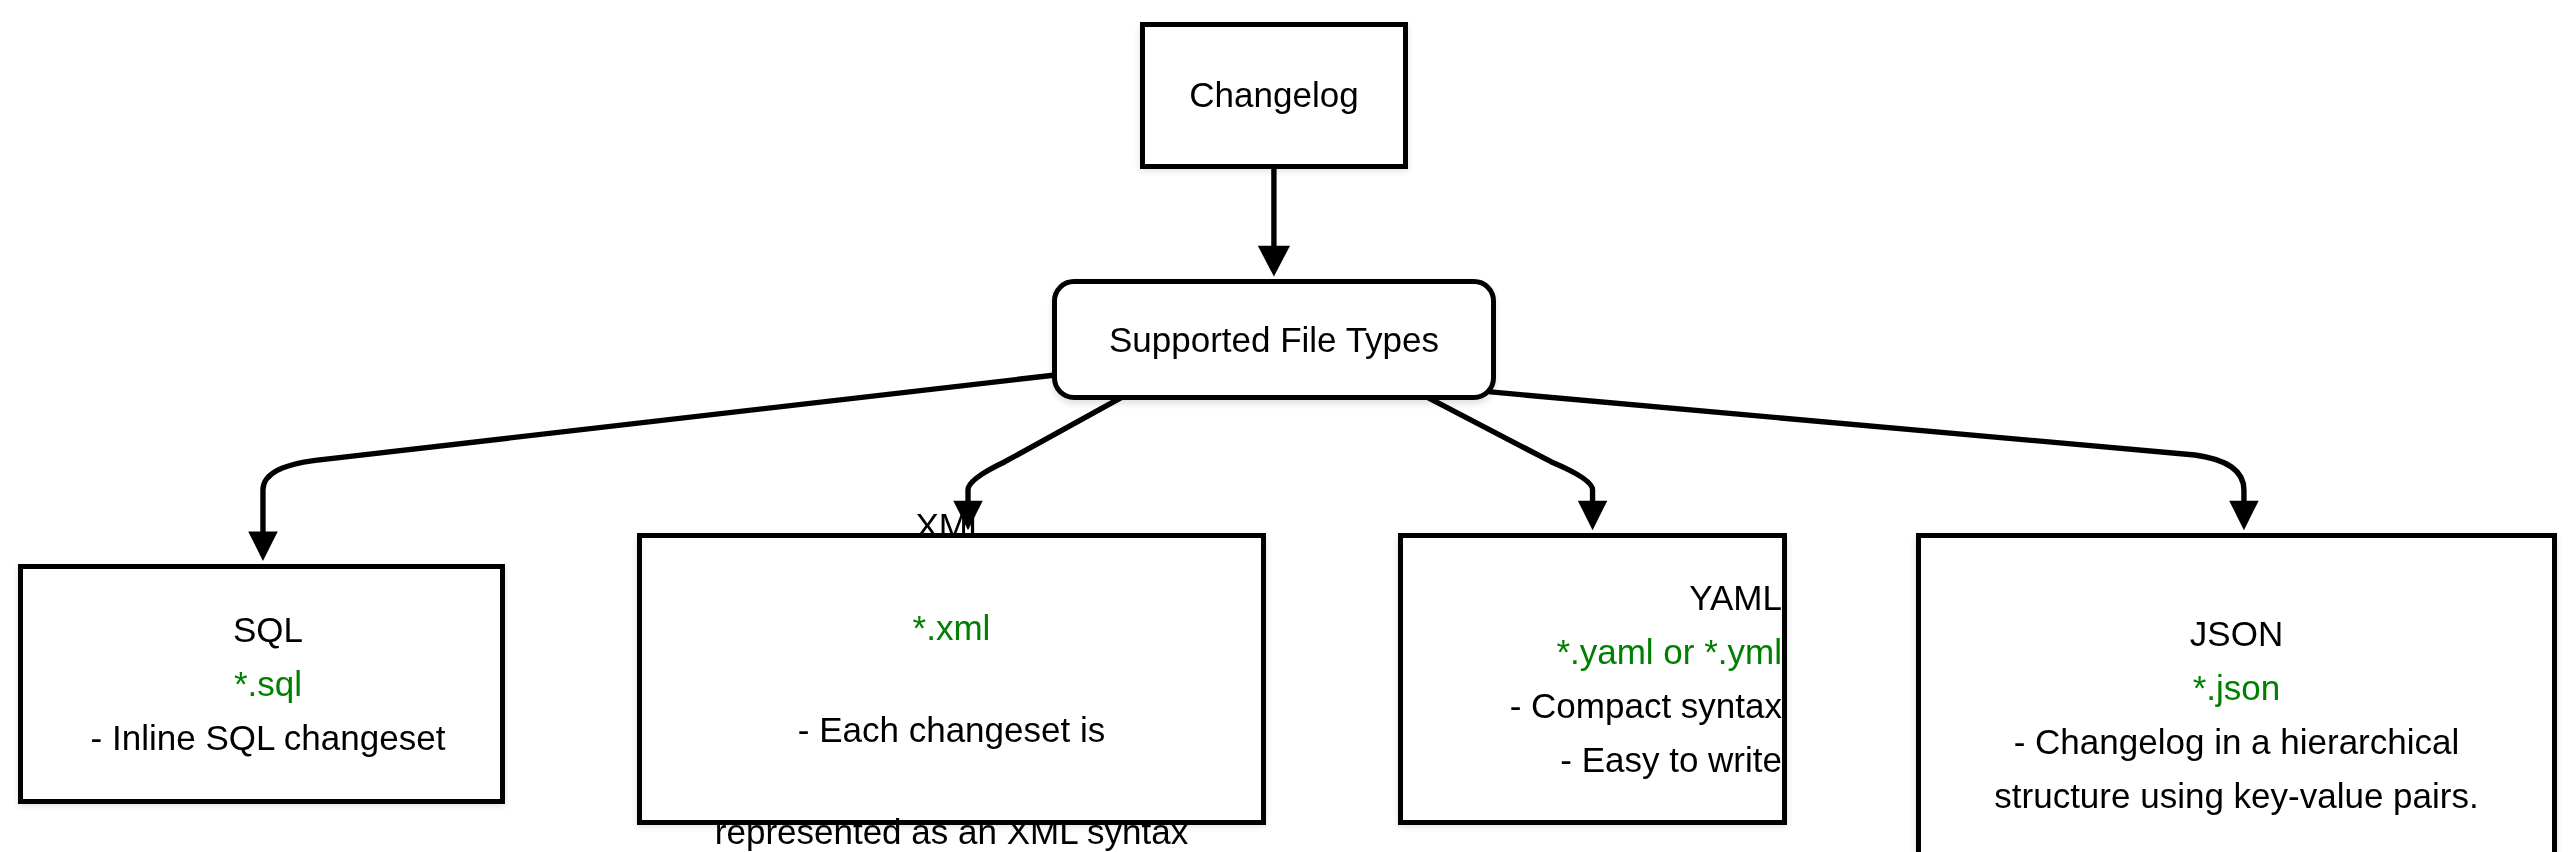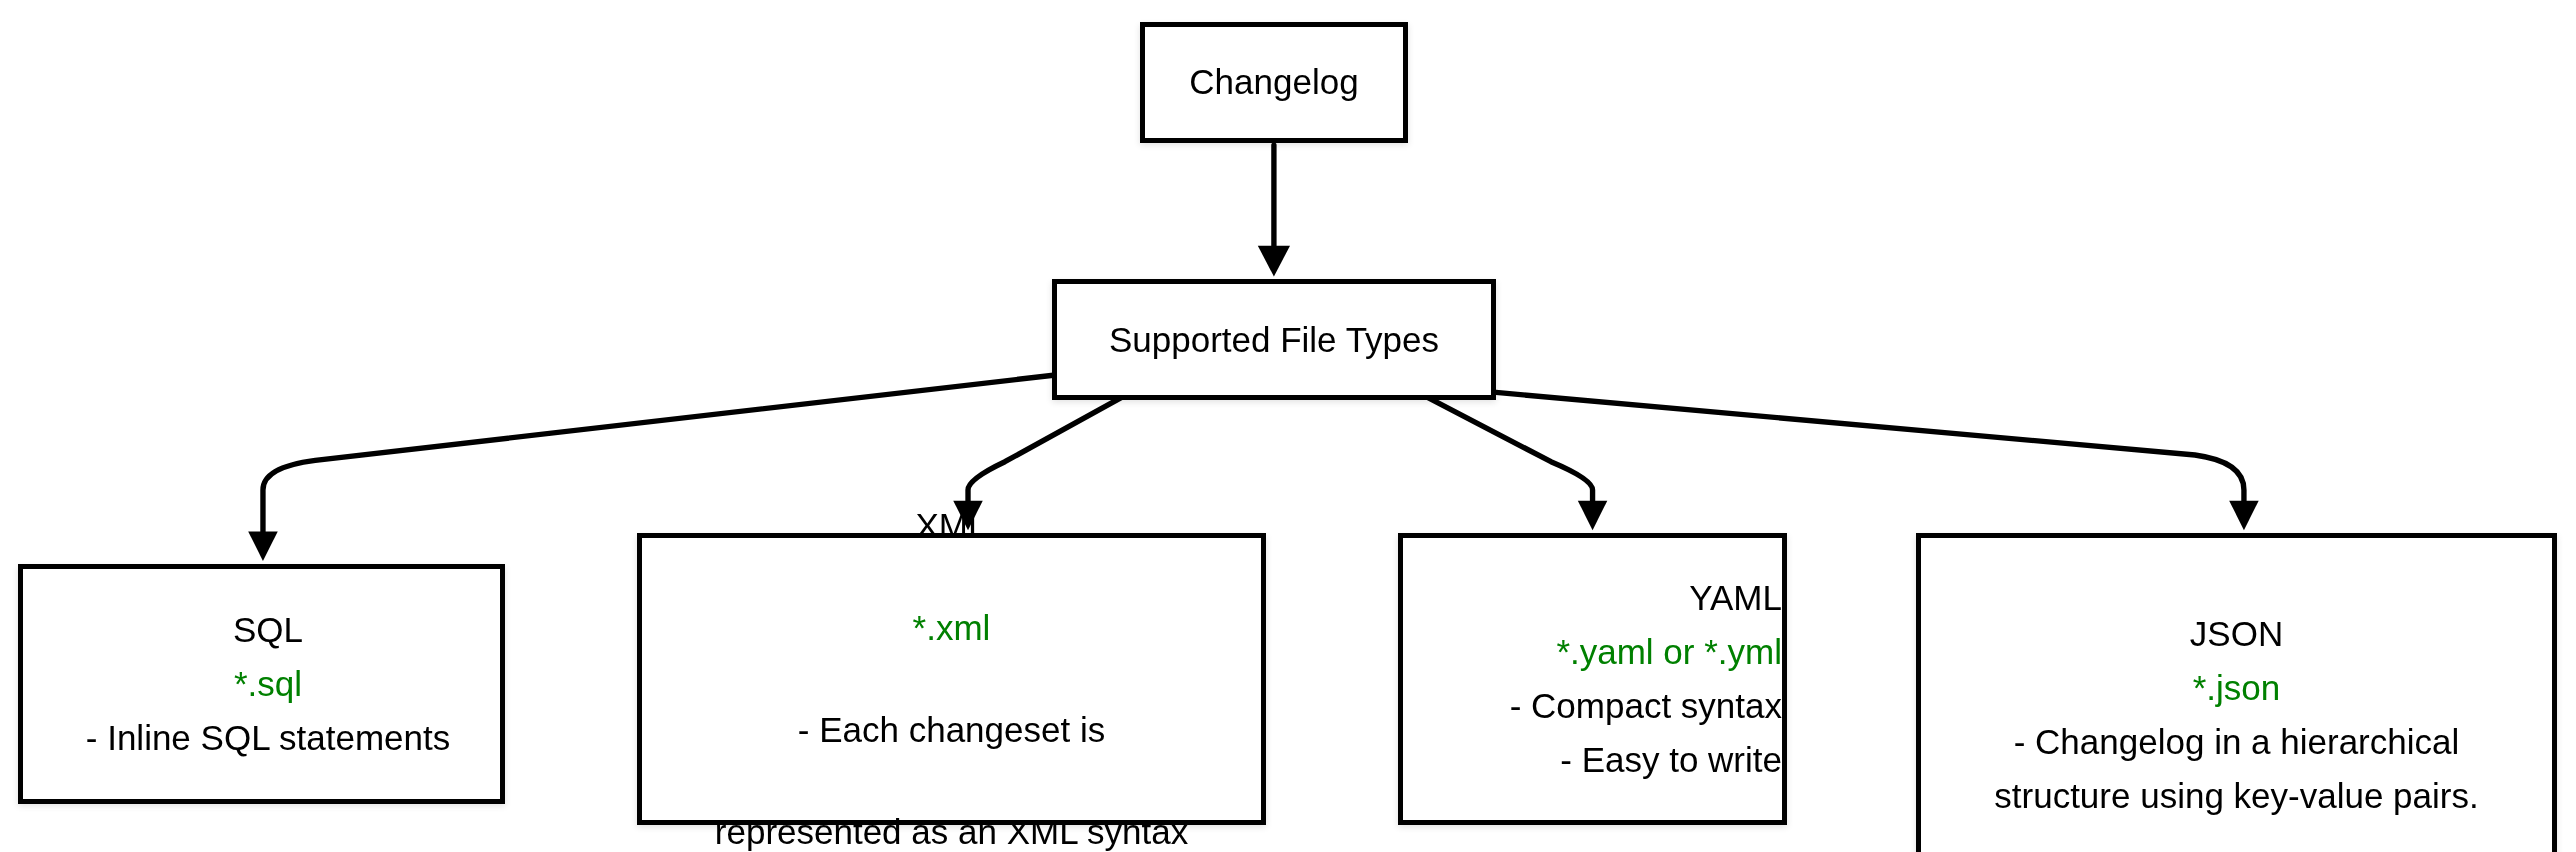--- a/index.html
+++ b/index.html
@@ -36,22 +36,22 @@
     justify-content: center;
     text-align: center;
     color: #000000;
     font-size: 35px;
     line-height: 54px;
     z-index: 1;
     box-shadow: 0 3.4px 6.7px rgba(0,0,0,0.12);
   }
   .node .line { white-space: nowrap; }
   .node .green { color: #008000; }
-  #n-changelog { left: 1140px; top: 21.5px;  width: 268px; height: 121px; }
-  #n-sft       { left: 1052px; top: 279px; width: 444px; height: 121px; }
+  #n-changelog { left: 1140px; top: 21.5px;  width: 268px; height: 147px; }
+  #n-sft       { left: 1052px; top: 279px; width: 444px; height: 121px; border-radius: 22px; }
   #n-sql       { left: 18px;   top: 564px; width: 487px; height: 240px; padding-left: 13px; }
   #n-xml       { left: 637px;  top: 533px; width: 629px; height: 292px; gap: 48px; }
   #n-yaml      { left: 1398px; top: 533px; width: 389px; height: 292px; align-items: flex-end; }
   #n-json      { left: 1916px; top: 533px; width: 641px; height: 364px; }
 </style>
 </head>
 <body>
 
 <div class="stage">
 
@@ -82,21 +82,21 @@
     <div class="line">Changelog</div>
   </div>
 
   <div class="node" id="n-sft">
     <div class="line">Supported File Types</div>
   </div>
 
   <div class="node" id="n-sql">
     <div class="line">SQL</div>
     <div class="line green">*.sql</div>
-    <div class="line">- Inline SQL statements</div>
+    <div class="line">- Inline SQL changeset</div>
   </div>
 
   <div class="node" id="n-xml">
     <div class="line">XML</div>
     <div class="line green">*.xml</div>
     <div class="line">- Each changeset is</div>
     <div class="line">represented as an XML syntax</div>
   </div>
 
   <div class="node" id="n-yaml">

